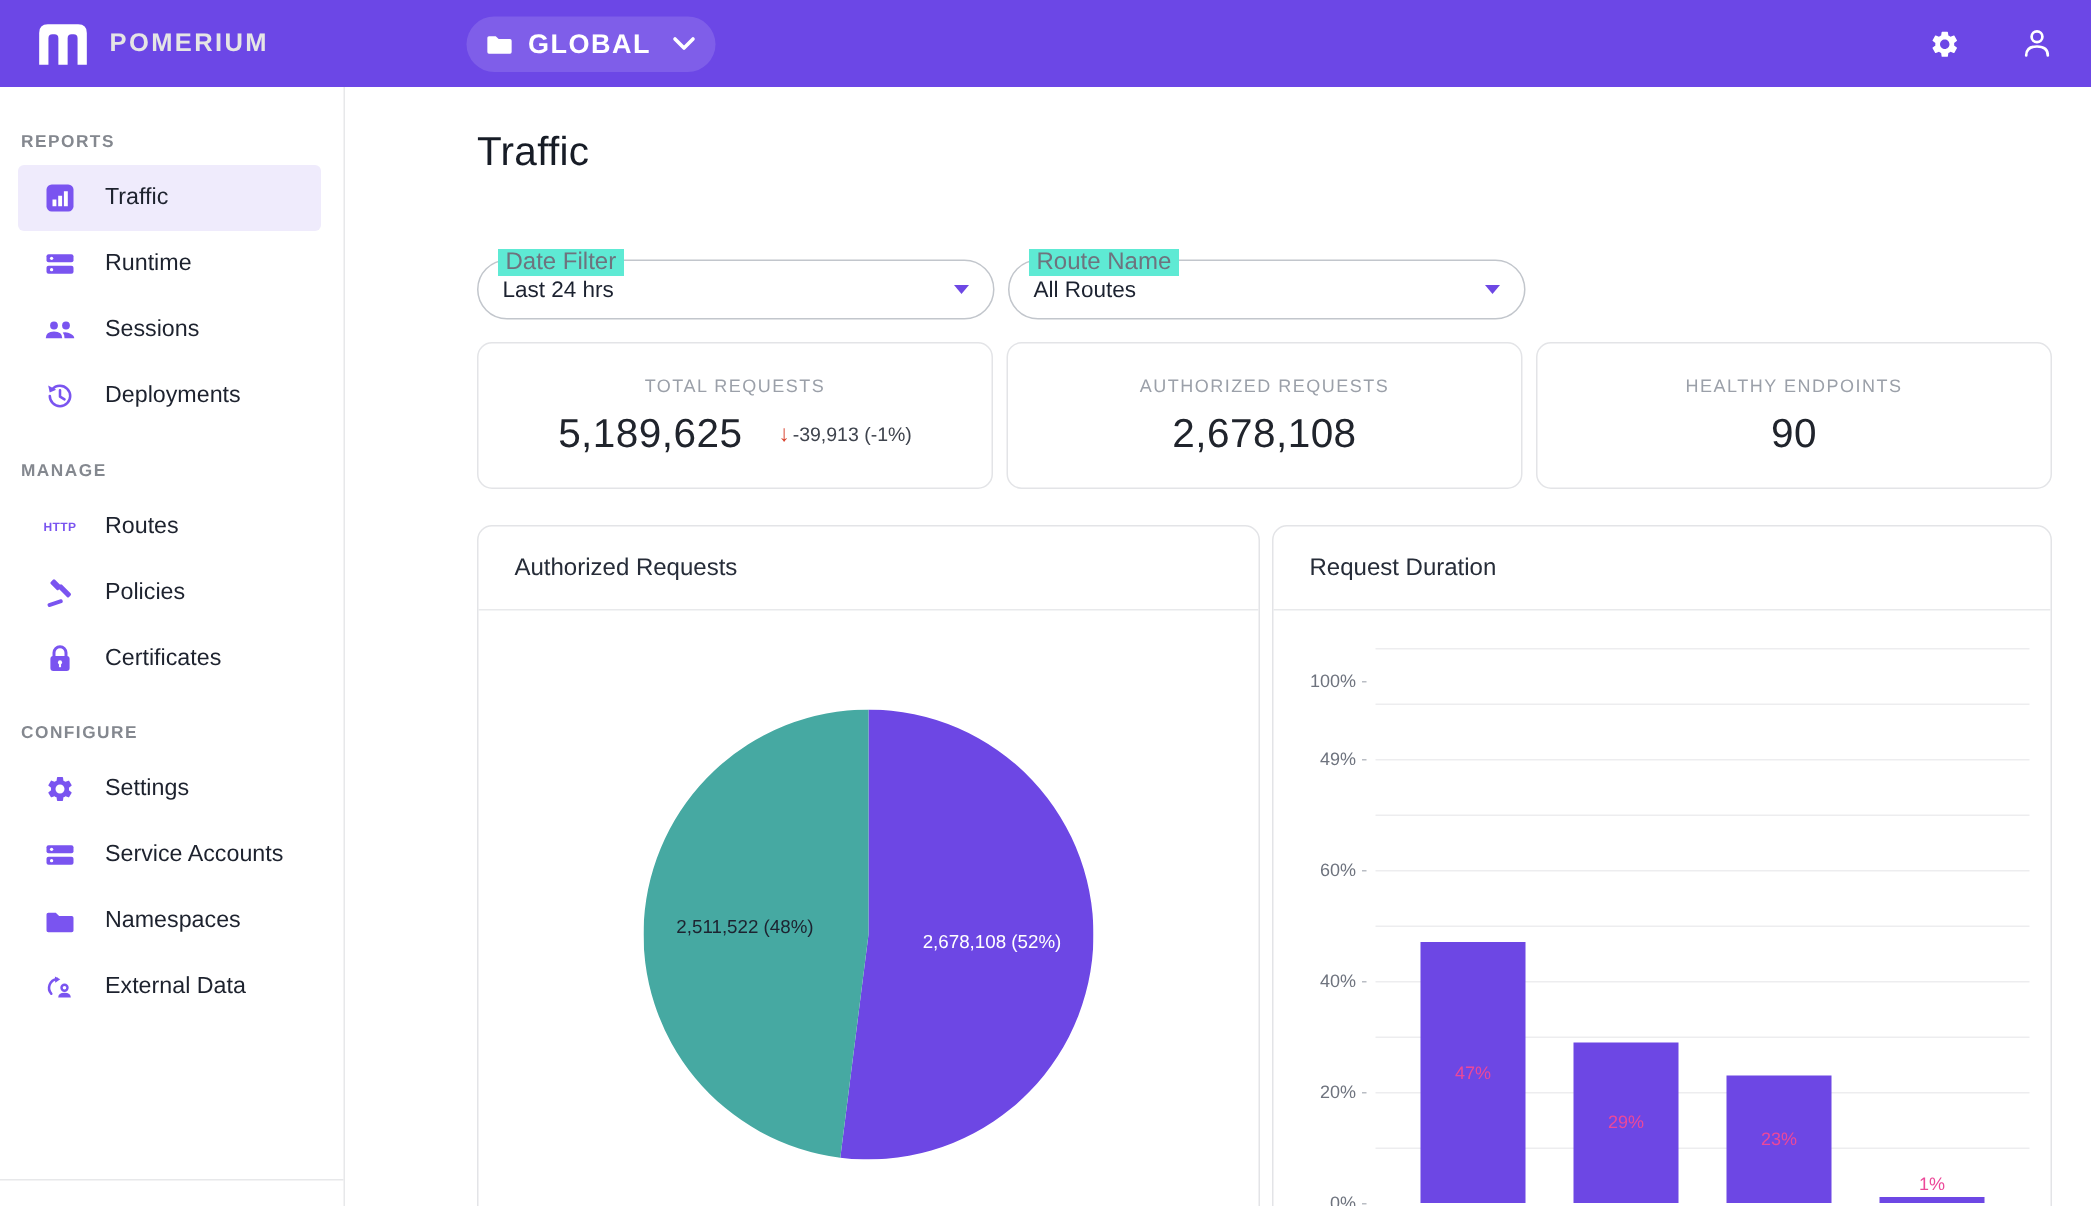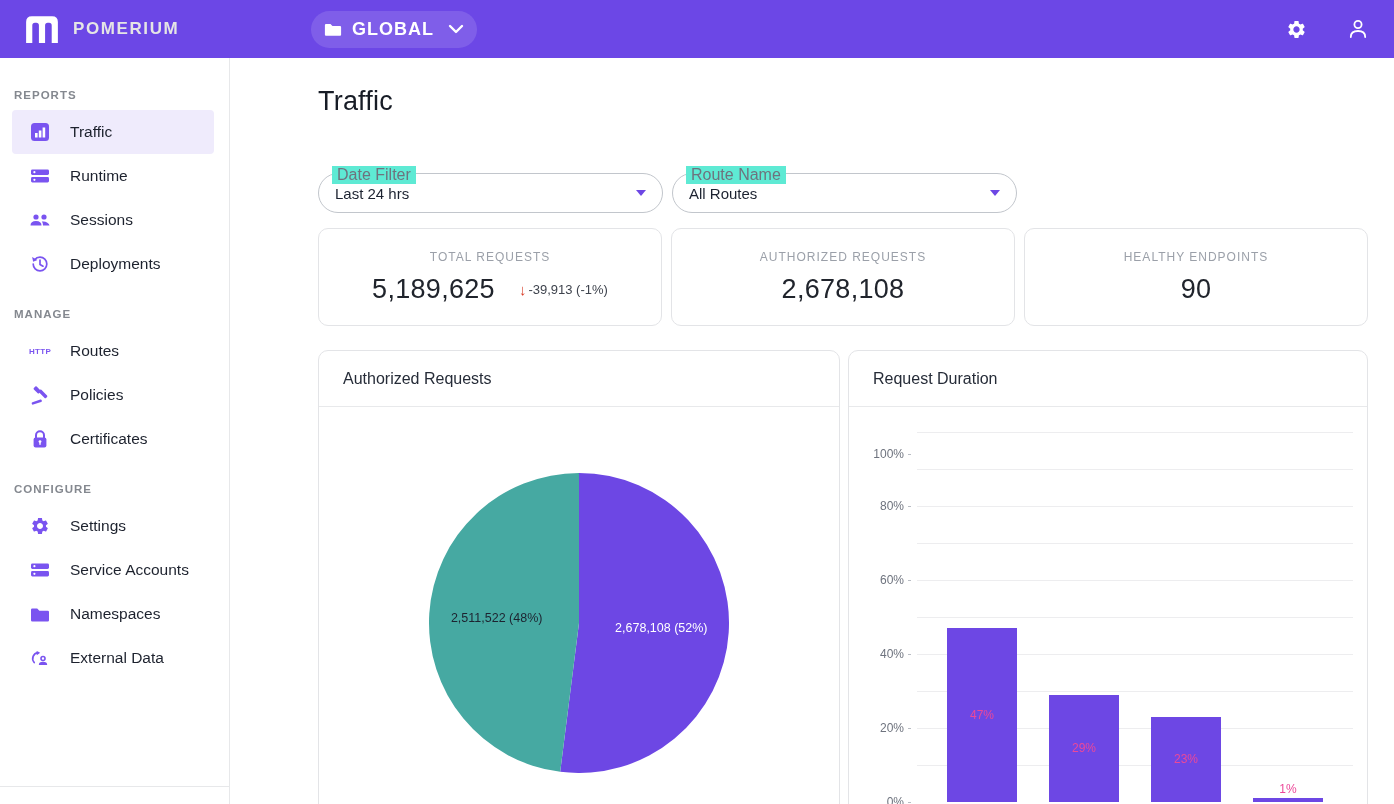--- a/index.html
+++ b/index.html
@@ -332,21 +332,21 @@
             </div>
             <div class="y-tick" style="top: 222px;">
               <span class="y-tick-text">40%</span>
               <span class="y-tick-dash"></span>
             </div>
             <div class="y-tick" style="top: 148px;">
               <span class="y-tick-text">60%</span>
               <span class="y-tick-dash"></span>
             </div>
             <div class="y-tick" style="top: 74px;">
-              <span class="y-tick-text">80%</span>
+              <span class="y-tick-text">49%</span>
               <span class="y-tick-dash"></span>
             </div>
             <div class="y-tick" style="top: 0px; margin-top: 22px;">
               <span class="y-tick-text">100%</span>
               <span class="y-tick-dash"></span>
             </div>
           </div>
         <div class="plot" id="bar-plot">
             <div class="gridline" style="top: 333px;"></div>
             <div class="gridline" style="top: 296px;"></div>

